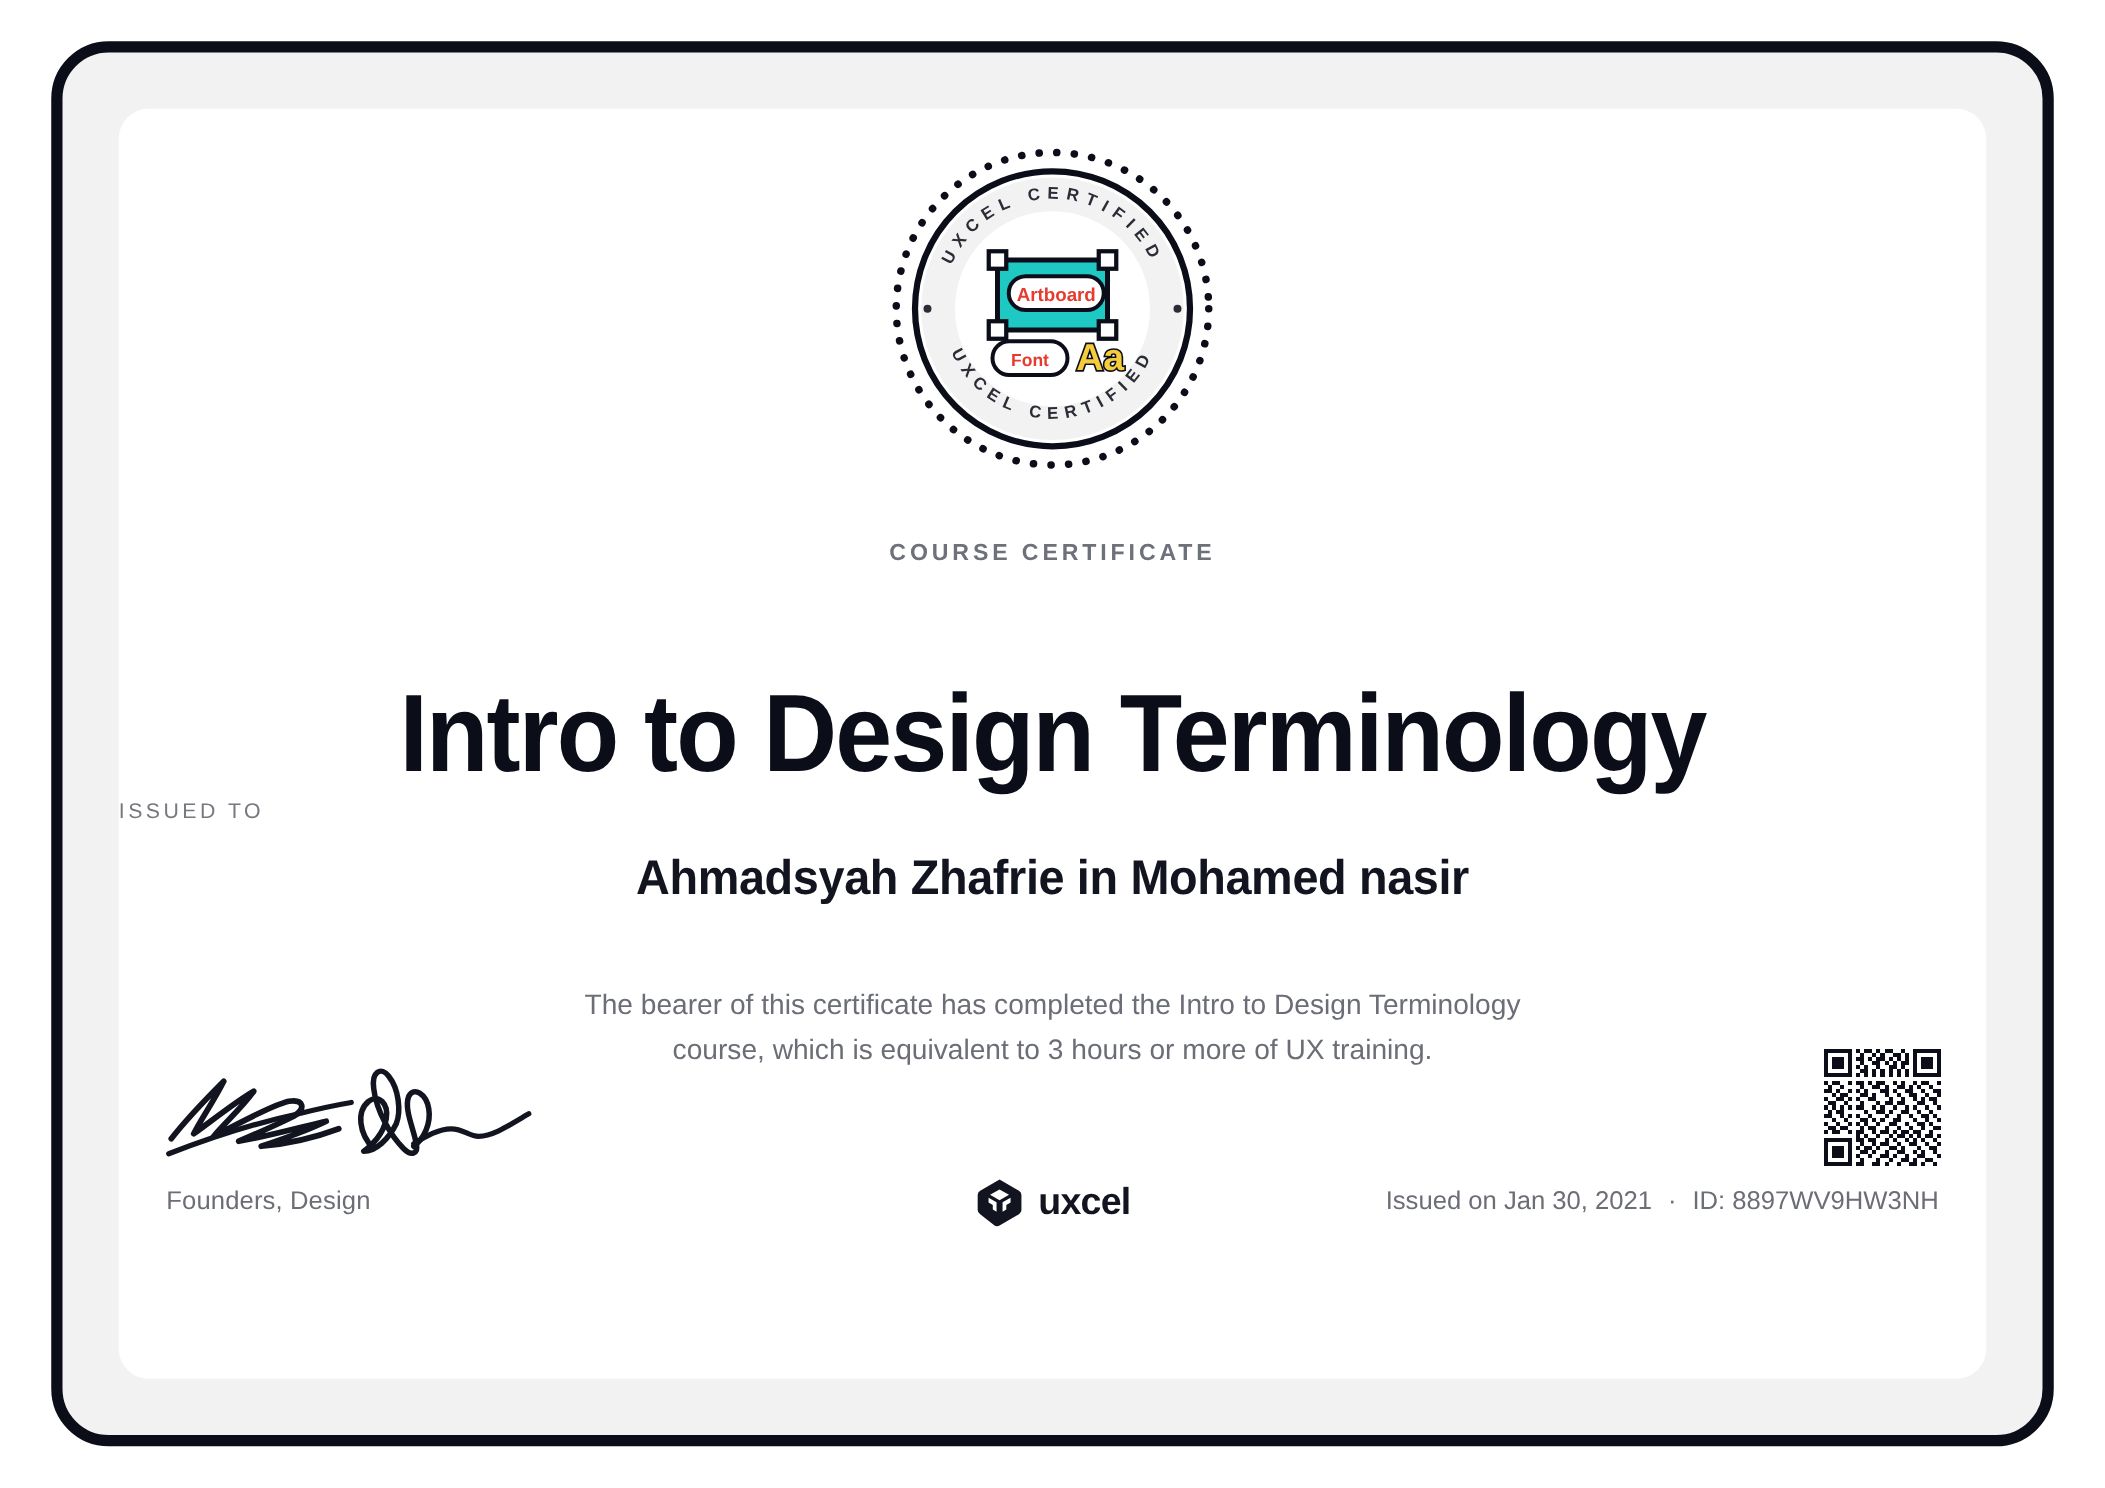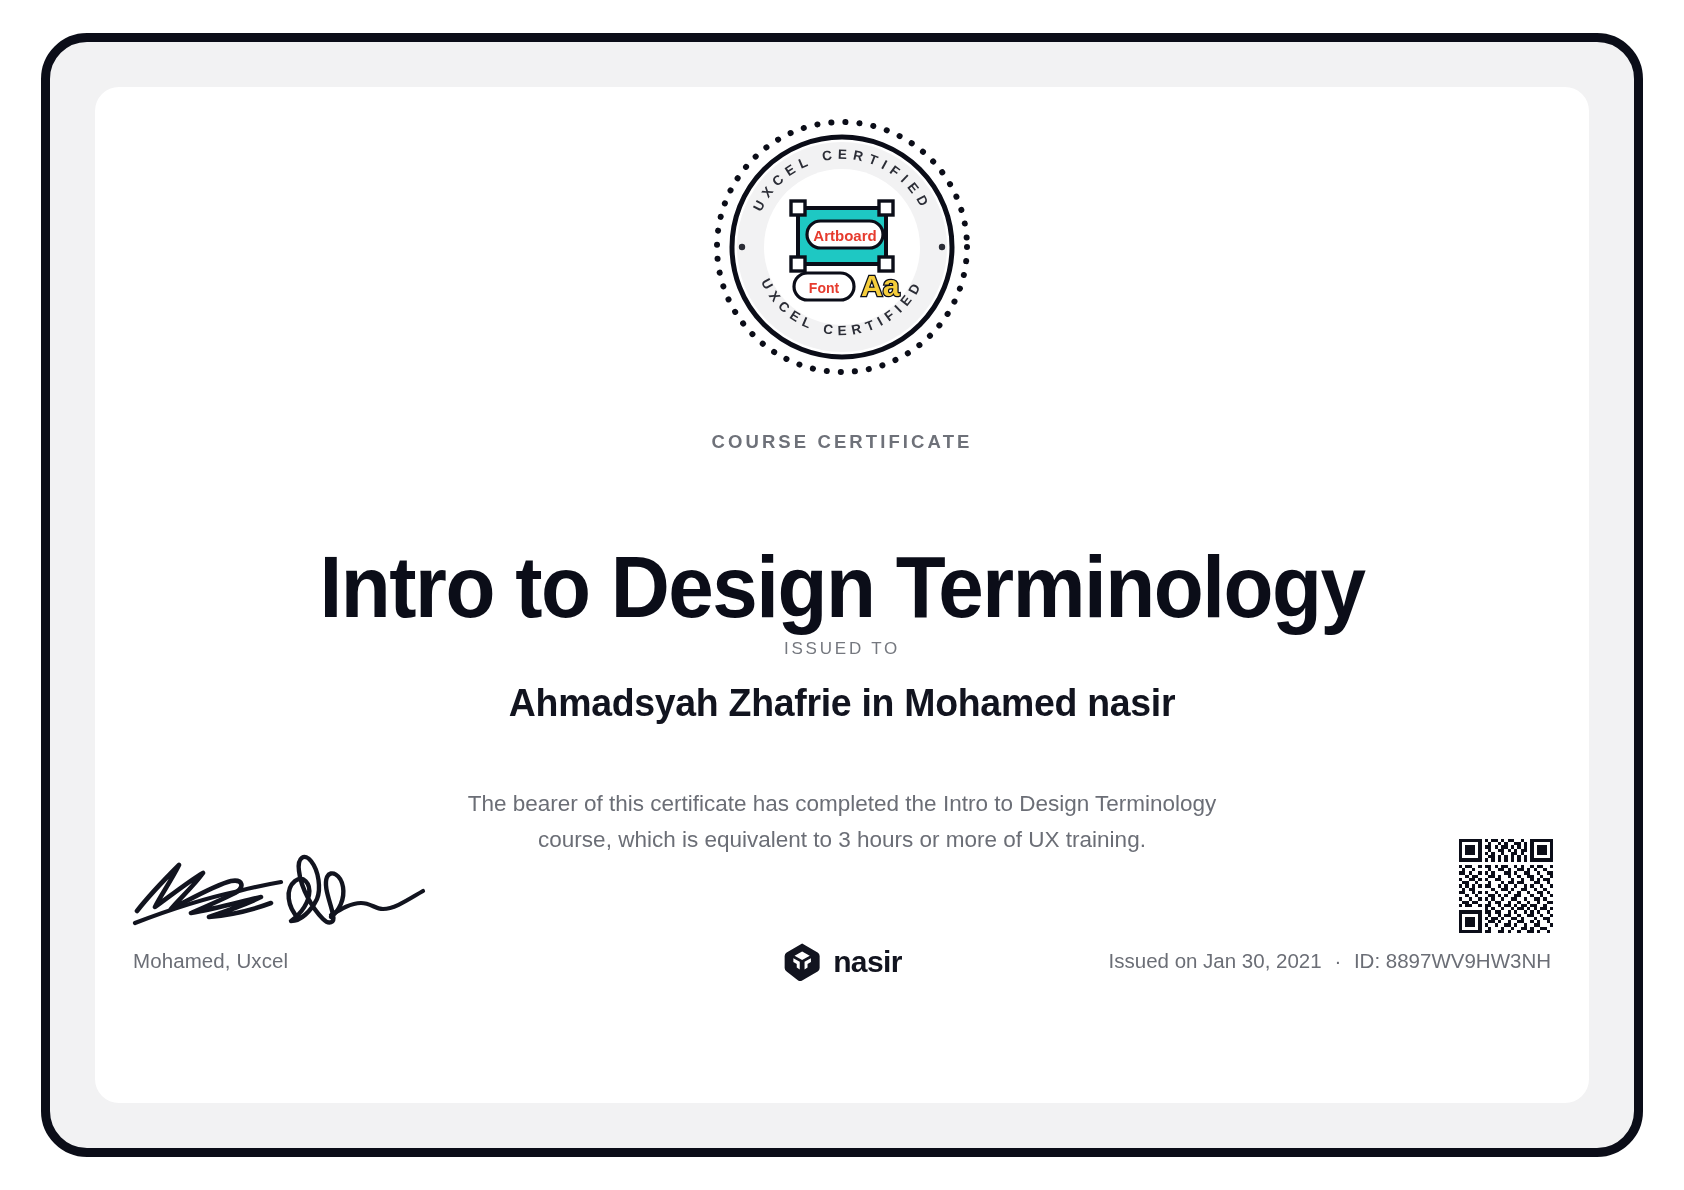--- a/index.html
+++ b/index.html
@@ -71,21 +71,20 @@
     font-weight: 700;
     letter-spacing: -1.6px;
     color: #0b0d18;
     font-family: "Liberation Sans Narrow", "Liberation Sans", sans-serif;
     transform: scaleX(0.93);
   }
   .issued-kicker {
     position: absolute;
     left: 0; right: 0;
     top: 552px;
-    text-align: center;
     font-size: 17px;
     letter-spacing: 2.8px;
     font-weight: 500;
     color: #75787f;
   }
   .recipient-name {
     position: absolute;
     left: 0; right: 0;
     top: 592px;
     text-align: center;
@@ -244,33 +243,33 @@
                    C190 52, 188 34, 180 24 C174 16, 166 20, 168 34
                    C170 52, 182 72, 192 82 C198 88, 204 86, 202 78
                    C200 66, 192 50, 196 40 C200 32, 210 38, 212 50
                    C214 62, 208 74, 200 80" stroke-width="4.4"></path>
           <path d="M200 78 C210 72, 220 66, 230 66 C240 66, 244 72, 252 72
                    C264 72, 278 62, 292 54" stroke-width="4.2"></path>
         </g>
       </svg>
     </div>
 
-    <div class="founders-label">Mohamed, Uxcel</div>
+    <div class="founders-label">Founders, Design</div>
 
     <div class="brand-logo">
       <svg class="brand-mark" viewBox="0 0 40 40">
         <path d="M20 1.6 L35.5 10.6 A4 4 0 0 1 37.5 14 V26 A4 4 0 0 1 35.5 29.4 L20 38.4
                  A4 4 0 0 1 16 38.4 L4.5 29.4 A4 4 0 0 1 2.5 26 V14 A4 4 0 0 1 4.5 10.6 Z" fill="#12141f"></path>
         <g fill="#ffffff">
           <path d="M20 9.5 L27.6 13.8 L20 18.1 L12.4 13.8 Z"></path>
           <path d="M11.2 16.2 L17.6 19.8 V27.4 L14.6 25.6 V21.9 L11.2 20 Z"></path>
           <path d="M28.8 16.2 V20 L25.4 21.9 V25.6 L22.4 27.4 V19.8 Z"></path>
         </g>
       </svg>
-      <span class="brand-word">nasir</span>
+      <span class="brand-word">uxcel</span>
     </div>
 
     <div class="qr-code">
       <svg viewBox="0 0 29 29" shape-rendering="crispEdges">
         <rect width="29" height="29" fill="#ffffff"></rect>
         <g fill="#0b0d18">
 
           <path d="M0 0h7v7h-7z"></path>
             <path d="M1 1h5v5h-5z" fill="#ffffff"></path>
             <path d="M2 2h3v3h-3z"></path>

